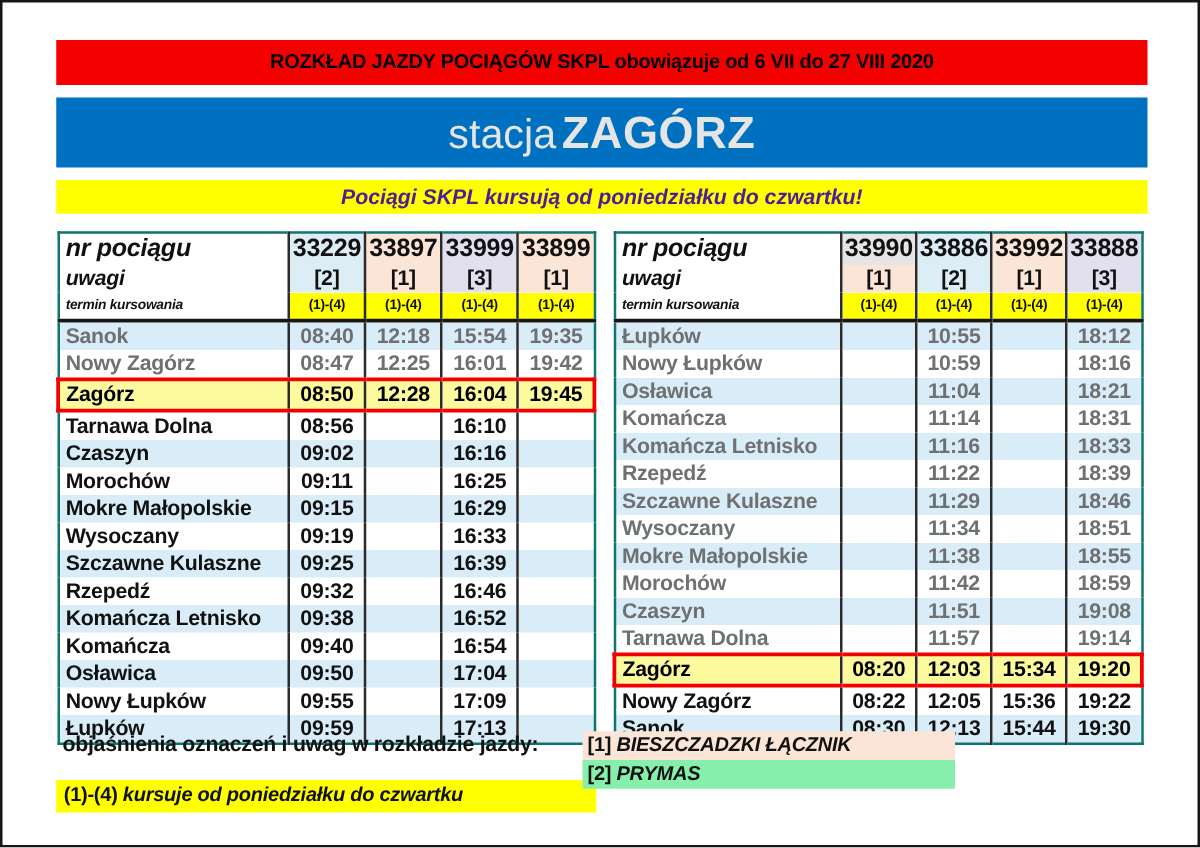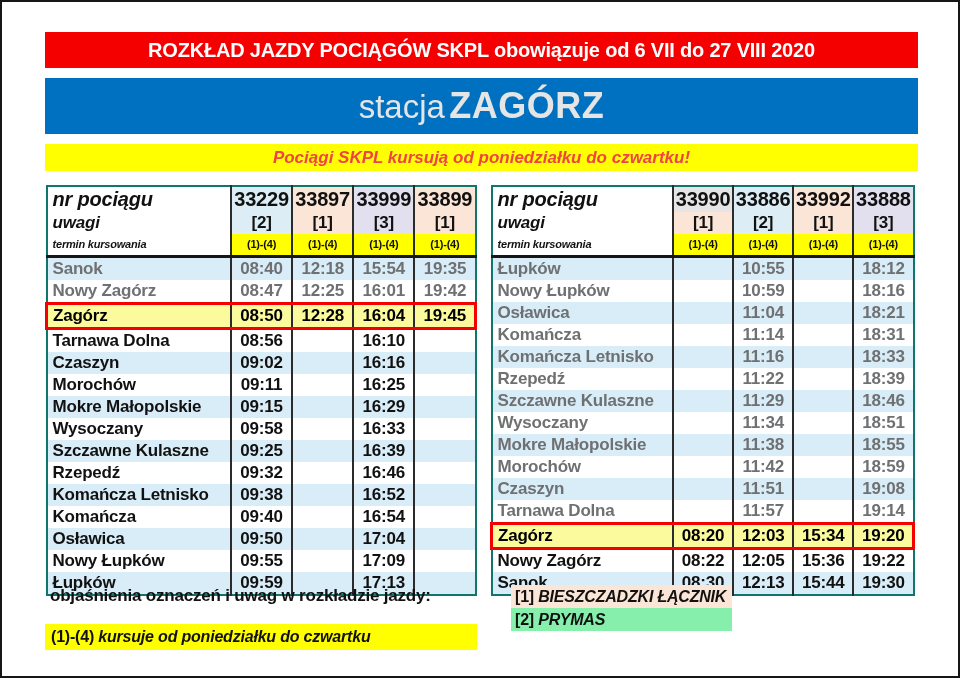--- a/index.html
+++ b/index.html
@@ -3,26 +3,26 @@
 <meta charset="utf-8">
 <style>
   html,body{margin:0;padding:0;background:#ffffff;}
   .page{
     position:relative;width:960px;height:678px;background:#fff;
     box-sizing:border-box;border:2px solid #161616;overflow:hidden;
     font-family:"Liberation Sans","DejaVu Sans",sans-serif;color:#111;
   }
   .bar{position:absolute;left:43px;width:873px;text-align:center;box-sizing:border-box;}
   .bar-red{top:30px;height:36px;line-height:36px;background:var(--accent-red,#f40000);
-    color:#ffffff;font-size:20px;font-weight:700;letter-spacing:-0.2px;}
+    color:#000000;font-size:16px;font-weight:700;letter-spacing:-0.2px;}
   .bar-blue{top:76px;height:56px;line-height:56px;background:var(--bar-blue,#0070c0);color:#e5e5e5;}
   .bar-blue .st-prefix{font-size:33px;font-weight:400;}
   .bar-blue .st-name{font-size:36px;font-weight:800;letter-spacing:0.5px;}
   .bar-yellow{top:142px;height:27px;line-height:27px;background:var(--bar-yellow,#ffff00);
-    color:#ef4444;font-size:17px;font-weight:700;font-style:italic;}
+    color:#4c1d95;font-size:17px;font-weight:700;font-style:italic;}
   .tt-wrap{position:absolute;top:183px;}
   #table-left{left:43px;}
   #table-right{left:488px;}
   table.tt{border-collapse:collapse;table-layout:fixed;border:2px solid #0f766e;}
   #table-left table.tt{width:432px;}
   #table-right table.tt{width:425px;}
   .tt col.c-station{width:43%;}
   .tt col.c-time{width:14.25%;}
   .tt td{box-sizing:border-box;overflow:hidden;white-space:nowrap;vertical-align:middle;
     letter-spacing:-0.2px;}
@@ -42,21 +42,21 @@
   .tt tbody tr.highlight td{background:var(--highlight,#fbfa9d);color:#000;
     border-top:3px solid var(--accent-red,#f40000);border-bottom:3px solid var(--accent-red,#f40000);}
   .tt tbody tr.highlight td:first-child{border-left:3px solid var(--accent-red,#f40000);}
   .tt tbody tr.highlight td:last-child{border-right:3px solid var(--accent-red,#f40000);}
   .foot-title{position:absolute;left:48px;top:584px;font-size:17px;font-weight:700;
     letter-spacing:-0.2px;}
   .foot-note{position:absolute;left:43px;top:622px;width:432px;height:26px;line-height:26px;
     background:var(--bar-yellow,#ffff00);font-size:16px;padding-left:6px;box-sizing:border-box;
     font-weight:600;letter-spacing:-0.2px;}
   .foot-note .note-text{font-style:italic;}
-  .legend{position:absolute;left:509px;top:583px;width:221px;}
+  .legend{position:absolute;left:464px;top:583px;width:298px;}
   .legend-row{height:23px;line-height:23px;font-size:16px;padding-left:4px;
     letter-spacing:-0.2px;}
   .legend-row .l-code{font-weight:600;}
   .legend-row .l-name{font-style:italic;font-weight:700;}
 </style>
 </head>
 <body>
 
 <div class="page">
 
@@ -150,21 +150,21 @@
           </tr>
           <tr class="stripe">
             <td class="station">Mokre Małopolskie</td>
             <td class="time">09:15</td>
             <td class="time"></td>
             <td class="time">16:29</td>
             <td class="time"></td>
           </tr>
           <tr>
             <td class="station">Wysoczany</td>
-            <td class="time">09:58</td>
+            <td class="time">09:19</td>
             <td class="time"></td>
             <td class="time">16:33</td>
             <td class="time"></td>
           </tr>
           <tr class="stripe">
             <td class="station">Szczawne Kulaszne</td>
             <td class="time">09:25</td>
             <td class="time"></td>
             <td class="time">16:39</td>
             <td class="time"></td>

